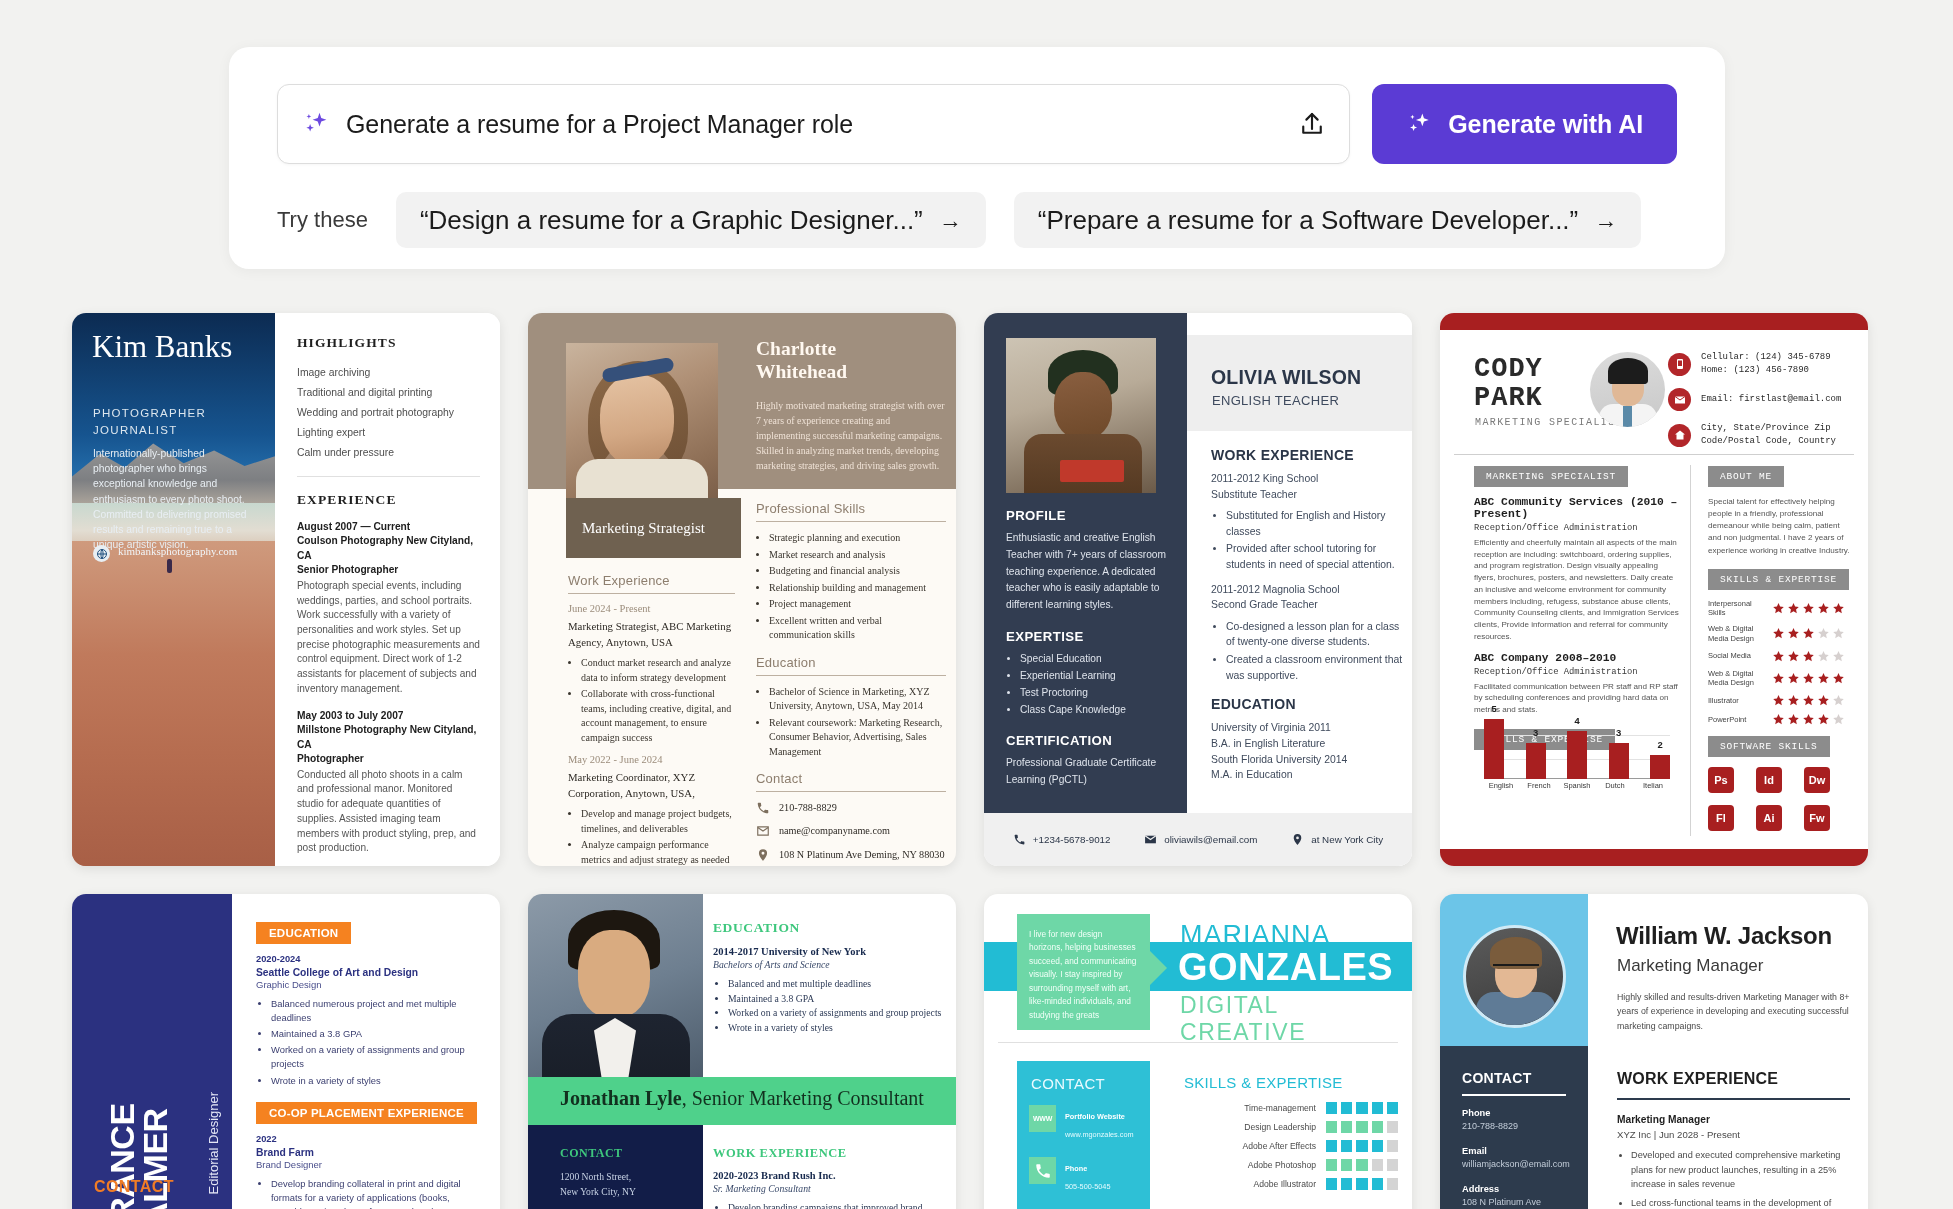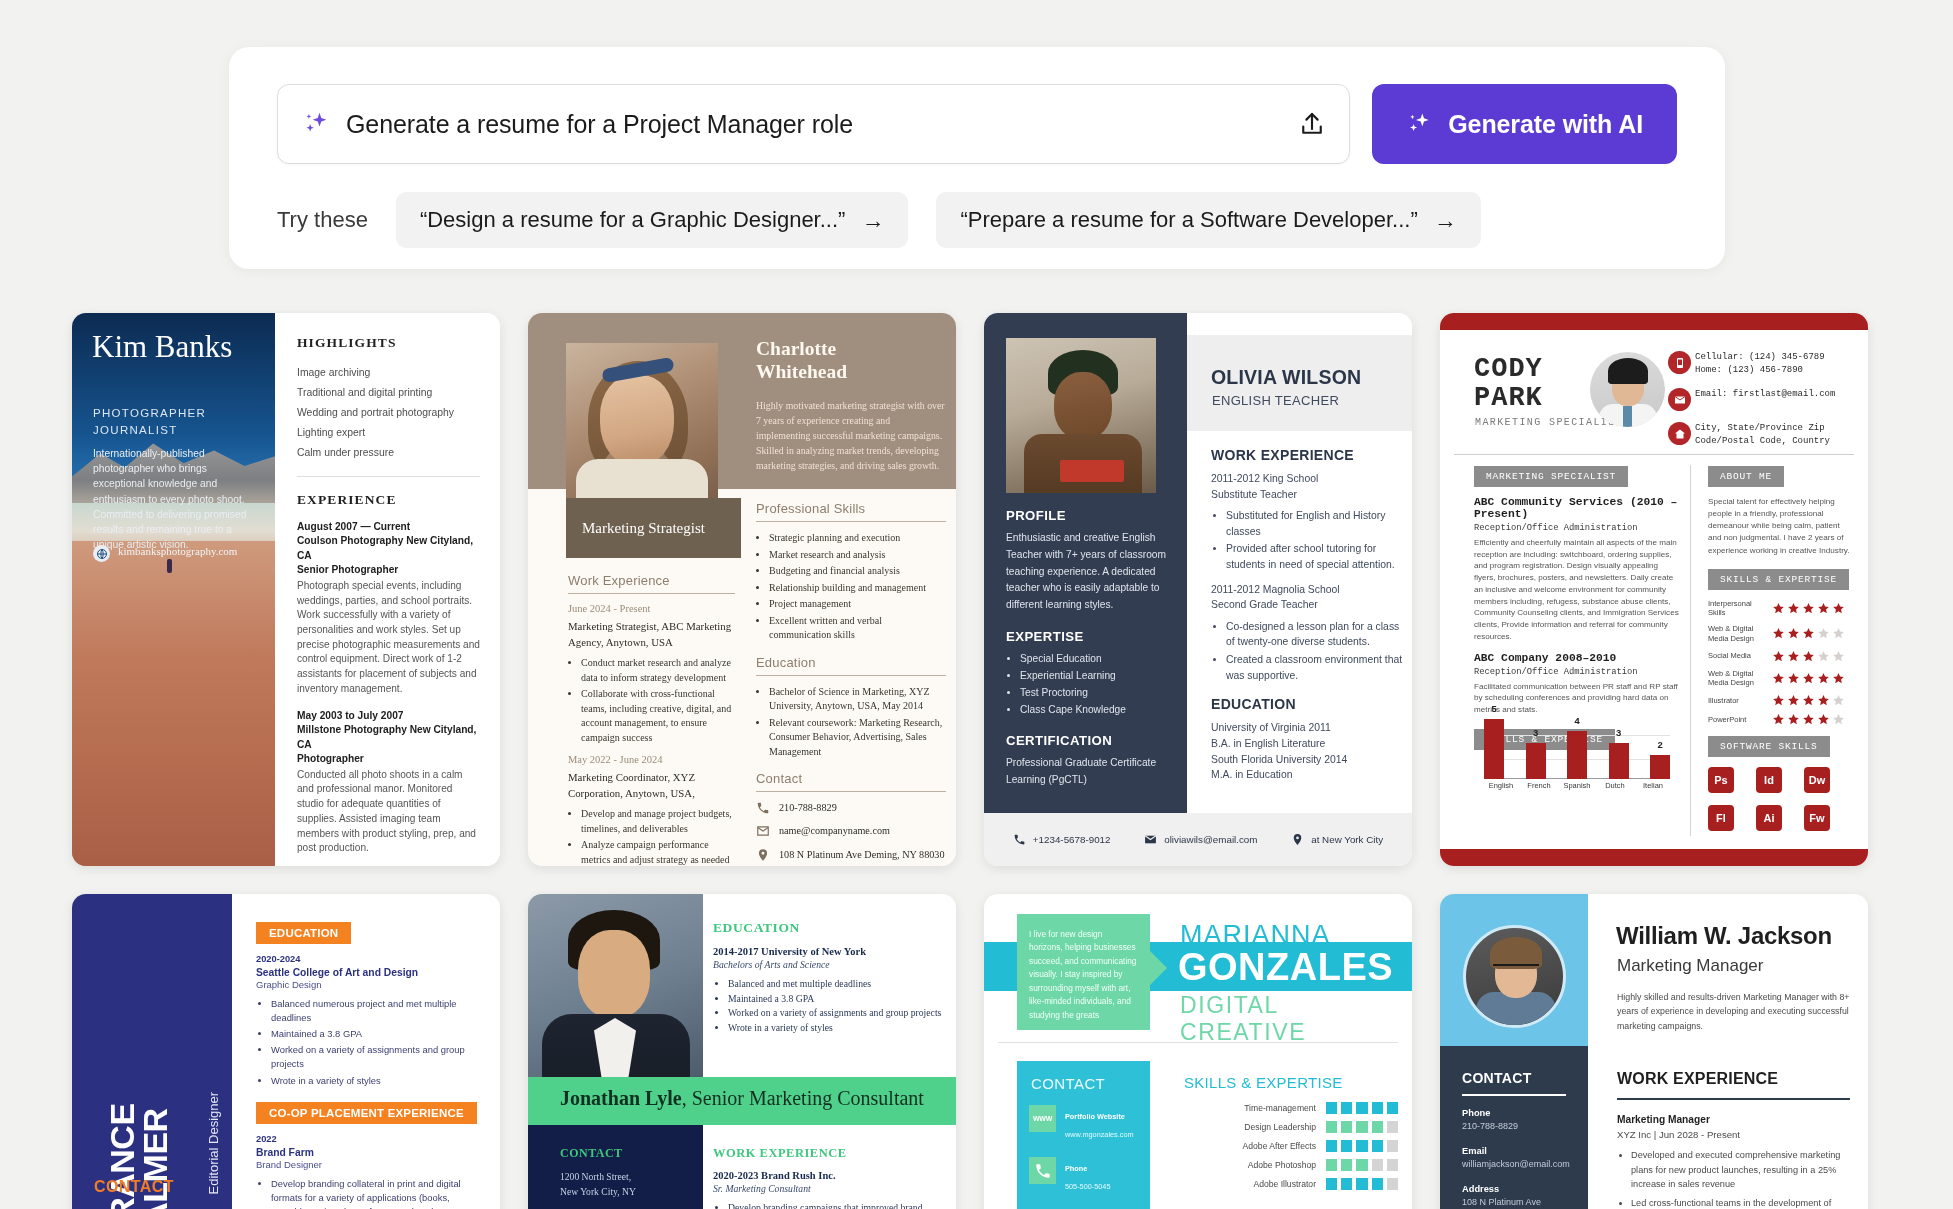--- a/index.html
+++ b/index.html
@@ -73,21 +73,21 @@
   .chip {
     height: 56px;
     background: #f2f2f2;
     border-radius: 10px;
     display: flex; align-items: center; gap: 16px;
     padding: 0 24px;
     margin-right: 28px;
     cursor: pointer;
   }
   .chip-text {
-    font-size: 22px; color: #1b1b1b; white-space: nowrap;
+    font-size: 26px; color: #1b1b1b; white-space: nowrap;
   }
   .chip-arrow { font-size: 23px; color: #1b1b1b; line-height: 1; }
 
   
   .grid {
     position: absolute;
     left: 72px; top: 313px;
     width: 1810px;
   }
   .grid-row { display: flex; gap: 28px; margin-bottom: 28px; }
@@ -250,21 +250,21 @@
     line-height:1.08; color:#2a2a2a; letter-spacing:1px; }
   .c4-role { position:absolute; left:35px; top:104px;
     font-family:"Liberation Mono",monospace; font-size:10px; color:#7a7a7a; letter-spacing:1.4px; }
   .c4-av { position:absolute; left:150px; top:39px; width:75px; height:75px; border-radius:50%;
     background:linear-gradient(170deg,#dcdcdc 0%,#c8c8c8 100%); overflow:hidden; }
   .c4-av-h { position:absolute; left:18px; top:6px; width:40px; height:26px; border-radius:50% 50% 12% 12%; background:#1c1c1c; }
   .c4-av-f { position:absolute; left:22px; top:18px; width:32px; height:36px; border-radius:46%; background:#e0b896; }
   .c4-av-b { position:absolute; left:9px; top:52px; width:58px; height:30px; background:#f4f4f4; border-radius:14px 14px 0 0;}
   .c4-av-t { position:absolute; left:33px; top:54px; width:9px; height:24px; background:#5b8aa8; }
   .c4-ct { position:absolute; right:18px; top:38px; width:182px; }
-  .c4-ct-row { display:flex; align-items:flex-start; gap:4px; margin-bottom:11px; }
+  .c4-ct-row { display:flex; align-items:center; gap:10px; margin-bottom:11px; }
   .c4-ct-ico { width:23px; height:23px; flex:0 0 23px; border-radius:50%; background:#b2262a;
     display:flex; align-items:center; justify-content:center; }
   .c4-ct-ico svg { width:12px; height:12px; color:#fff; }
   .c4-ct-tx { font-family:"Liberation Mono",monospace; font-size:9px; color:#2a2a2a; line-height:1.45; }
   .c4-rule { position:absolute; left:14px; right:14px; top:141px; border-top:1px solid #cfcfcf; }
   .c4-tag { display:inline-block; background:#8c8c8c; color:#fff;
     font-family:"Liberation Mono",monospace; font-size:9.5px; letter-spacing:0.8px;
     padding:5px 12px; margin-bottom:9px; }
   .c4-colL { position:absolute; left:34px; top:152px; width:207px; }
   .c4-colR { position:absolute; left:268px; top:152px; width:145px; }

